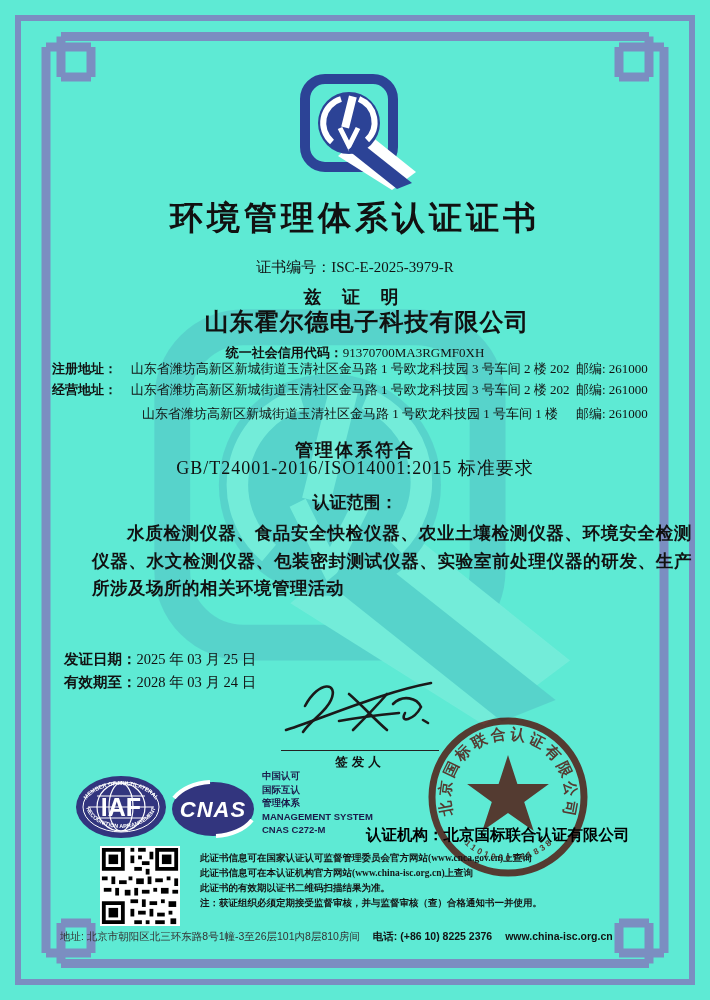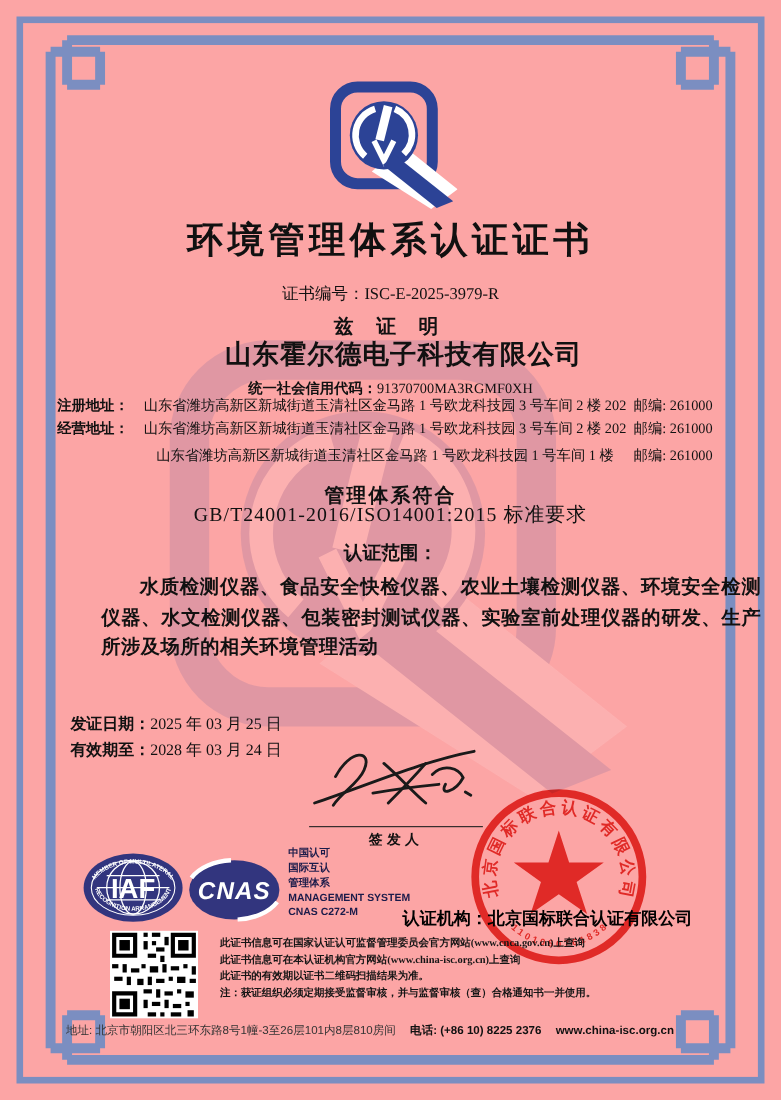--- a/index.html
+++ b/index.html
@@ -1,16 +1,16 @@
 <!DOCTYPE html>
 <html><head>
 <meta charset="utf-8">
 <style>
   html,body{margin:0;padding:0;background:#fff;}
-  .page{position:relative;width:710px;height:1000px;background:#fca5a5;overflow:hidden;
+  .page{position:relative;width:710px;height:1000px;background:#5eead4;overflow:hidden;
         font-family:"Liberation Serif","DejaVu Serif",serif;color:#111;}
   .abs{position:absolute;}
   .centered{left:0;right:0;text-align:center;}
   .frame-svg{left:0;top:0;}
   .watermark{left:140px;top:295px;width:430px;height:430px;opacity:0.13;}
   .logo{left:296px;top:70px;width:120px;height:120px;}
   .title{top:196px;font-size:33px;font-weight:700;letter-spacing:4px;}
   .certno{top:258px;font-size:15px;}
   .hereby{top:285px;font-size:18px;font-weight:700;letter-spacing:8px;}
   .company{top:306px;font-size:24px;font-weight:700;letter-spacing:1px;padding-left:24px;}

